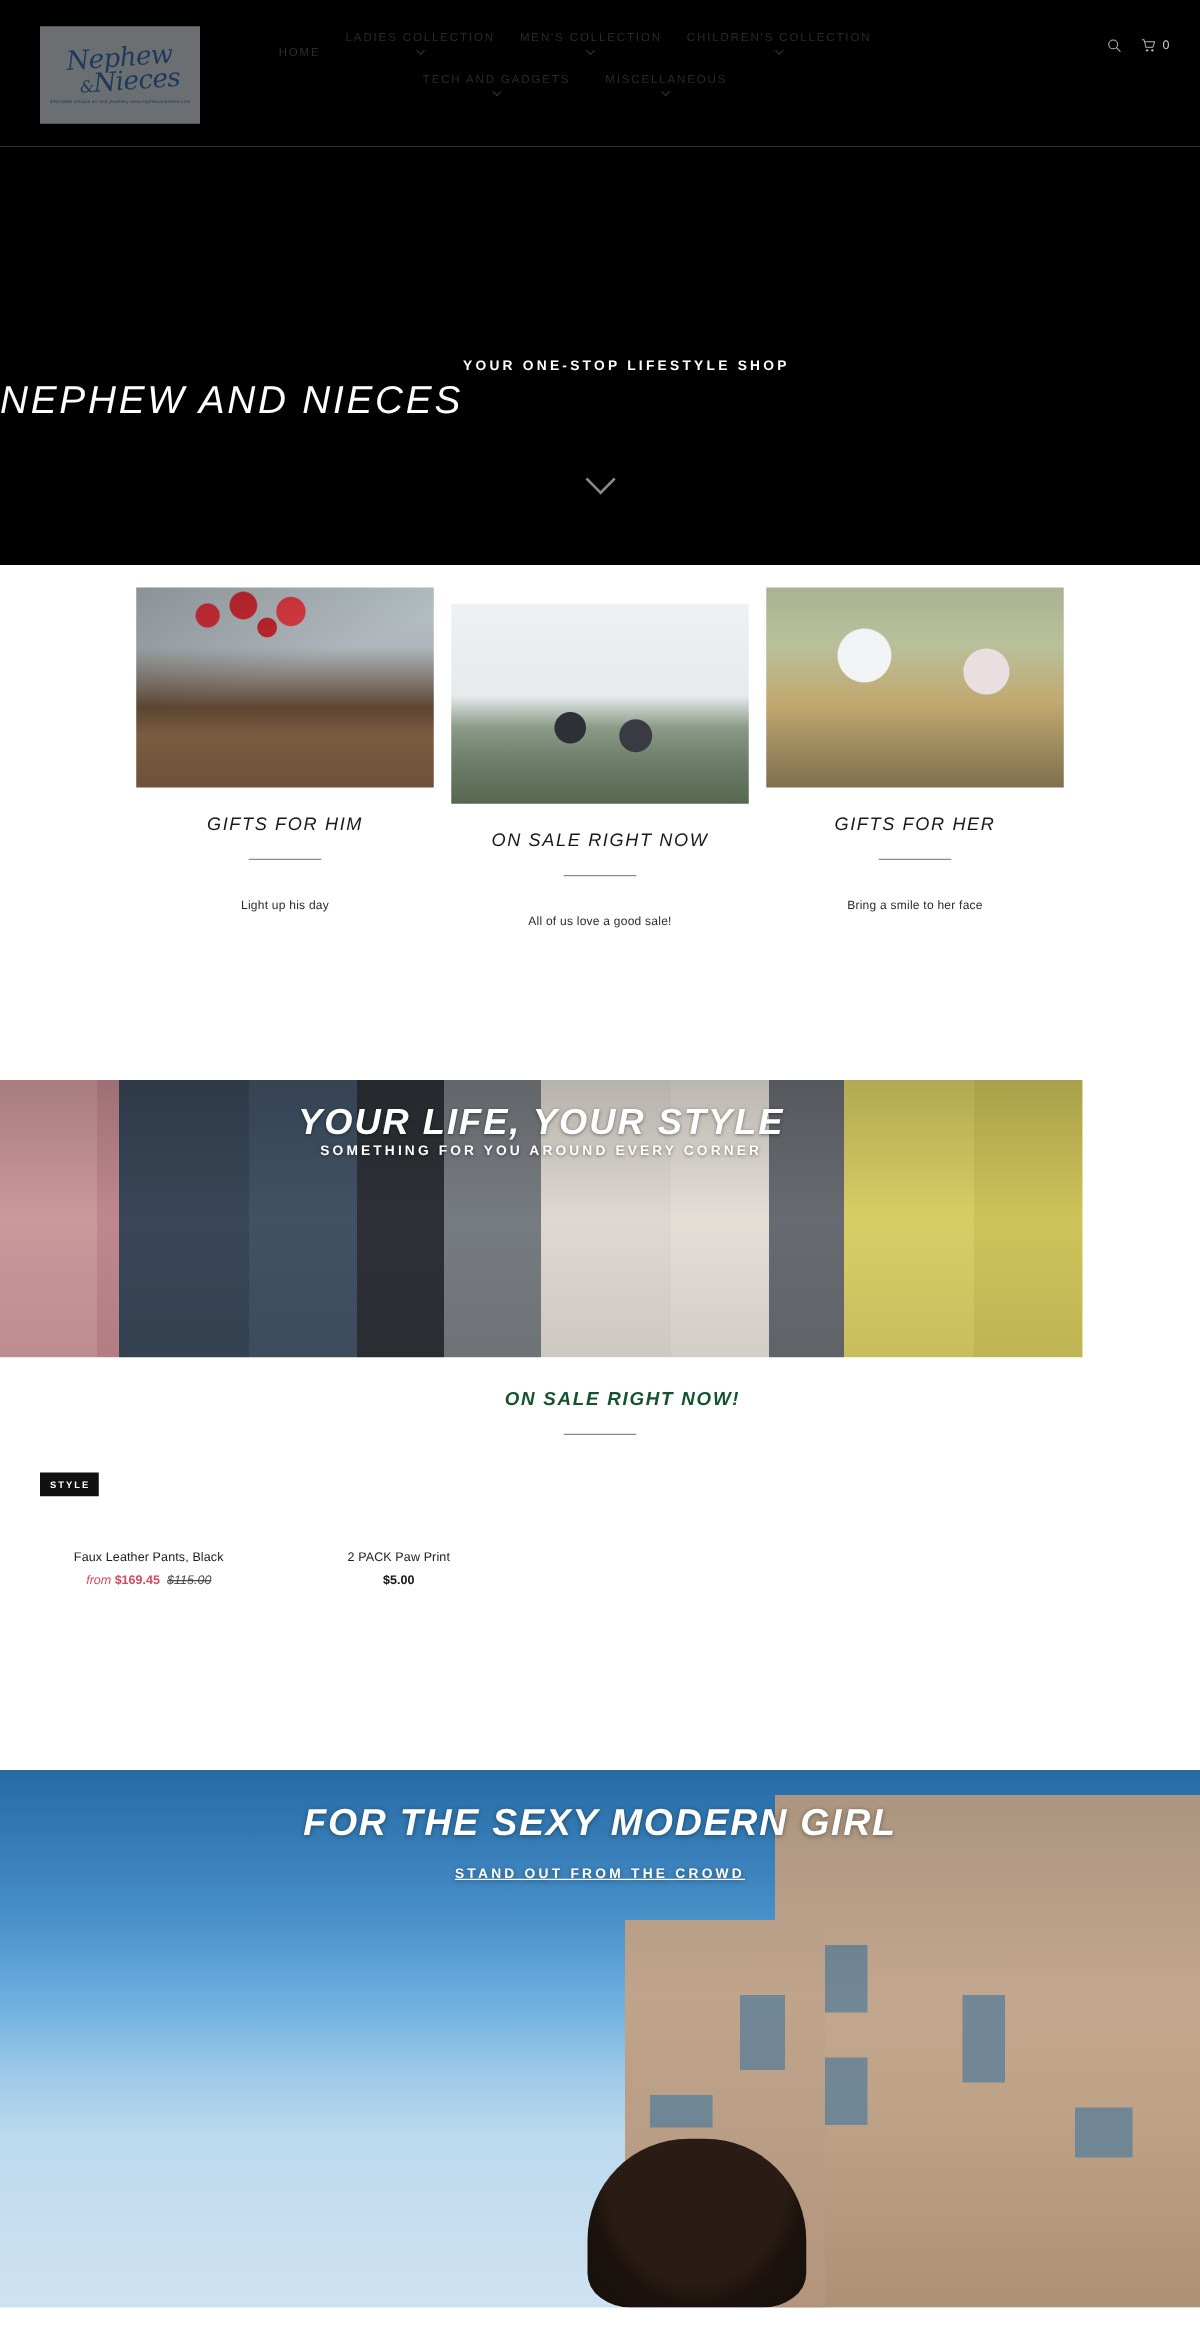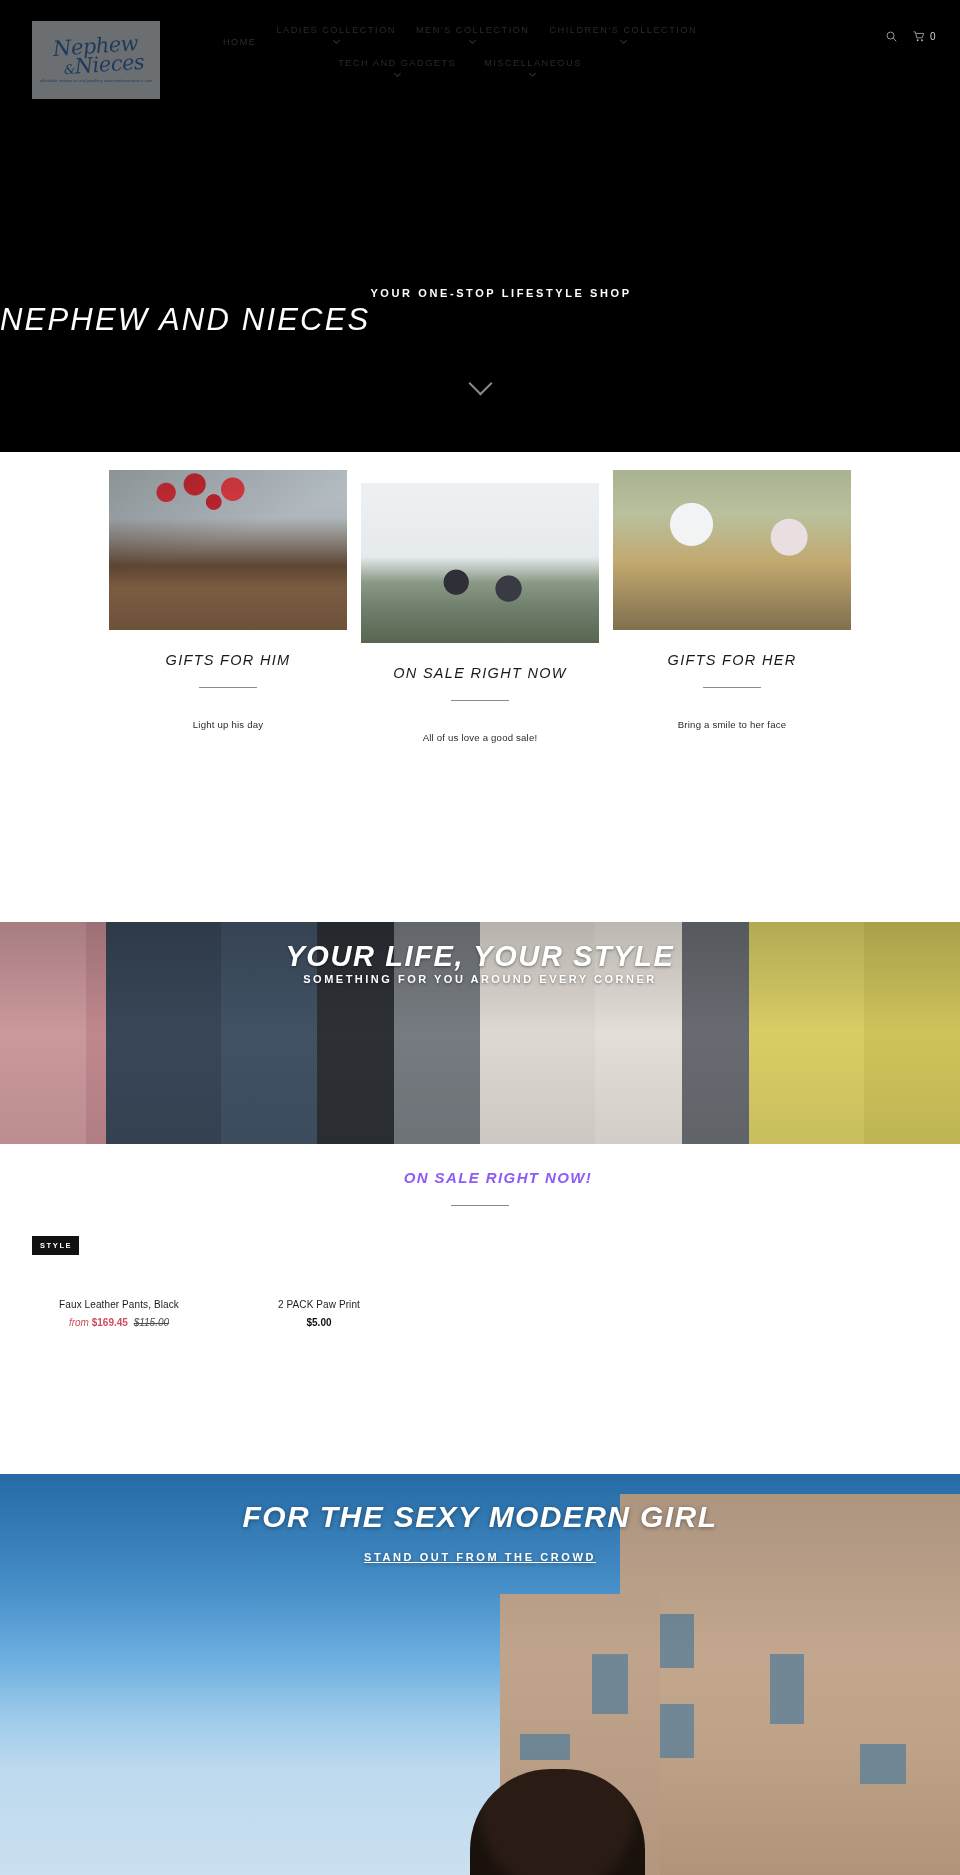--- a/index.html
+++ b/index.html
@@ -143,21 +143,21 @@
     width: 15px; height: 15px;
     border-right: 2px solid #8a8a8a;
     border-bottom: 2px solid #8a8a8a;
     transform: rotate(45deg);
   }
 
   
   .cards-section {
     background: #ffffff;
     padding: 18px 0 0;
-    height: 470px;
+    height: 412px;
     position: relative;
   }
   .cards-row {
     display: flex;
     justify-content: center;
     gap: 14px;
     padding: 0 30px;
   }
   .card { width: 238px; cursor: pointer; }
   .card-img {
@@ -209,21 +209,21 @@
   }
   .img-gifts-her {
     background:
       radial-gradient(circle at 33% 34%, #f2f3f4 0 11%, transparent 11.5%),
       radial-gradient(circle at 74% 42%, #e9dfe0 0 9%, transparent 9.5%),
       linear-gradient(to bottom, #a9b392 0%, #b9c09c 28%, #c2a86f 58%, #9e8a5e 80%, #7f6f4d 100%);
   }
 
   
   .banner-lifestyle {
-    width: 960px; height: 222px;
+    width: 866px; height: 222px;
     position: relative;
     overflow: hidden;
     background:
       linear-gradient(90deg,
         #d6a0a4 0 9%,
         #c98f95 9% 11%,
         #3b4a5c 11% 23%,
         #44566a 23% 33%,
         #2f3338 33% 41%,
         #7d8288 41% 50%,
@@ -266,21 +266,21 @@
     background: #fff;
     padding-top: 25px;
     height: 330px;
     position: relative;
   }
   .sale-heading {
     text-align: center;
     font-size: 15px;
     font-style: italic;
     letter-spacing: 1.4px;
-    color: #8b5cf6;
+    color: #14532d;
     white-space: nowrap;
     padding-left: 36px;
   }
   .sale-rule {
     width: 58px; height: 1px;
     background: #8b8b8b;
     margin: 19px auto 0;
   }
   .products-row {
     display: flex;

